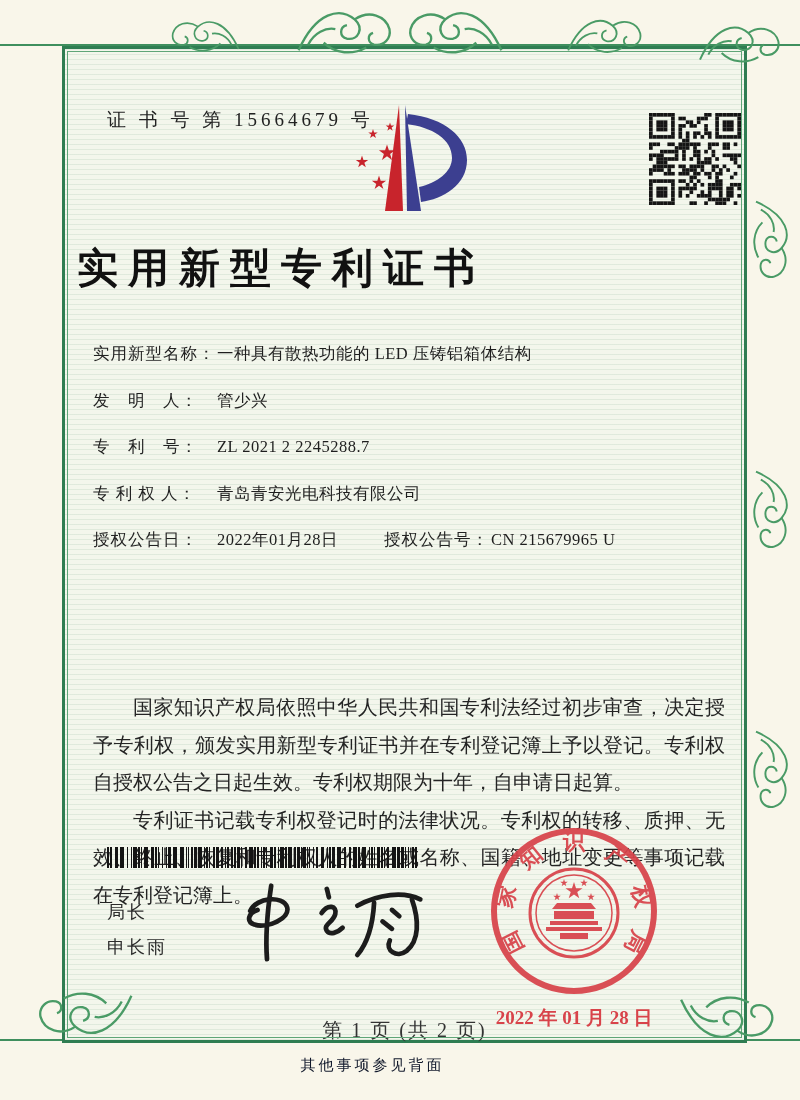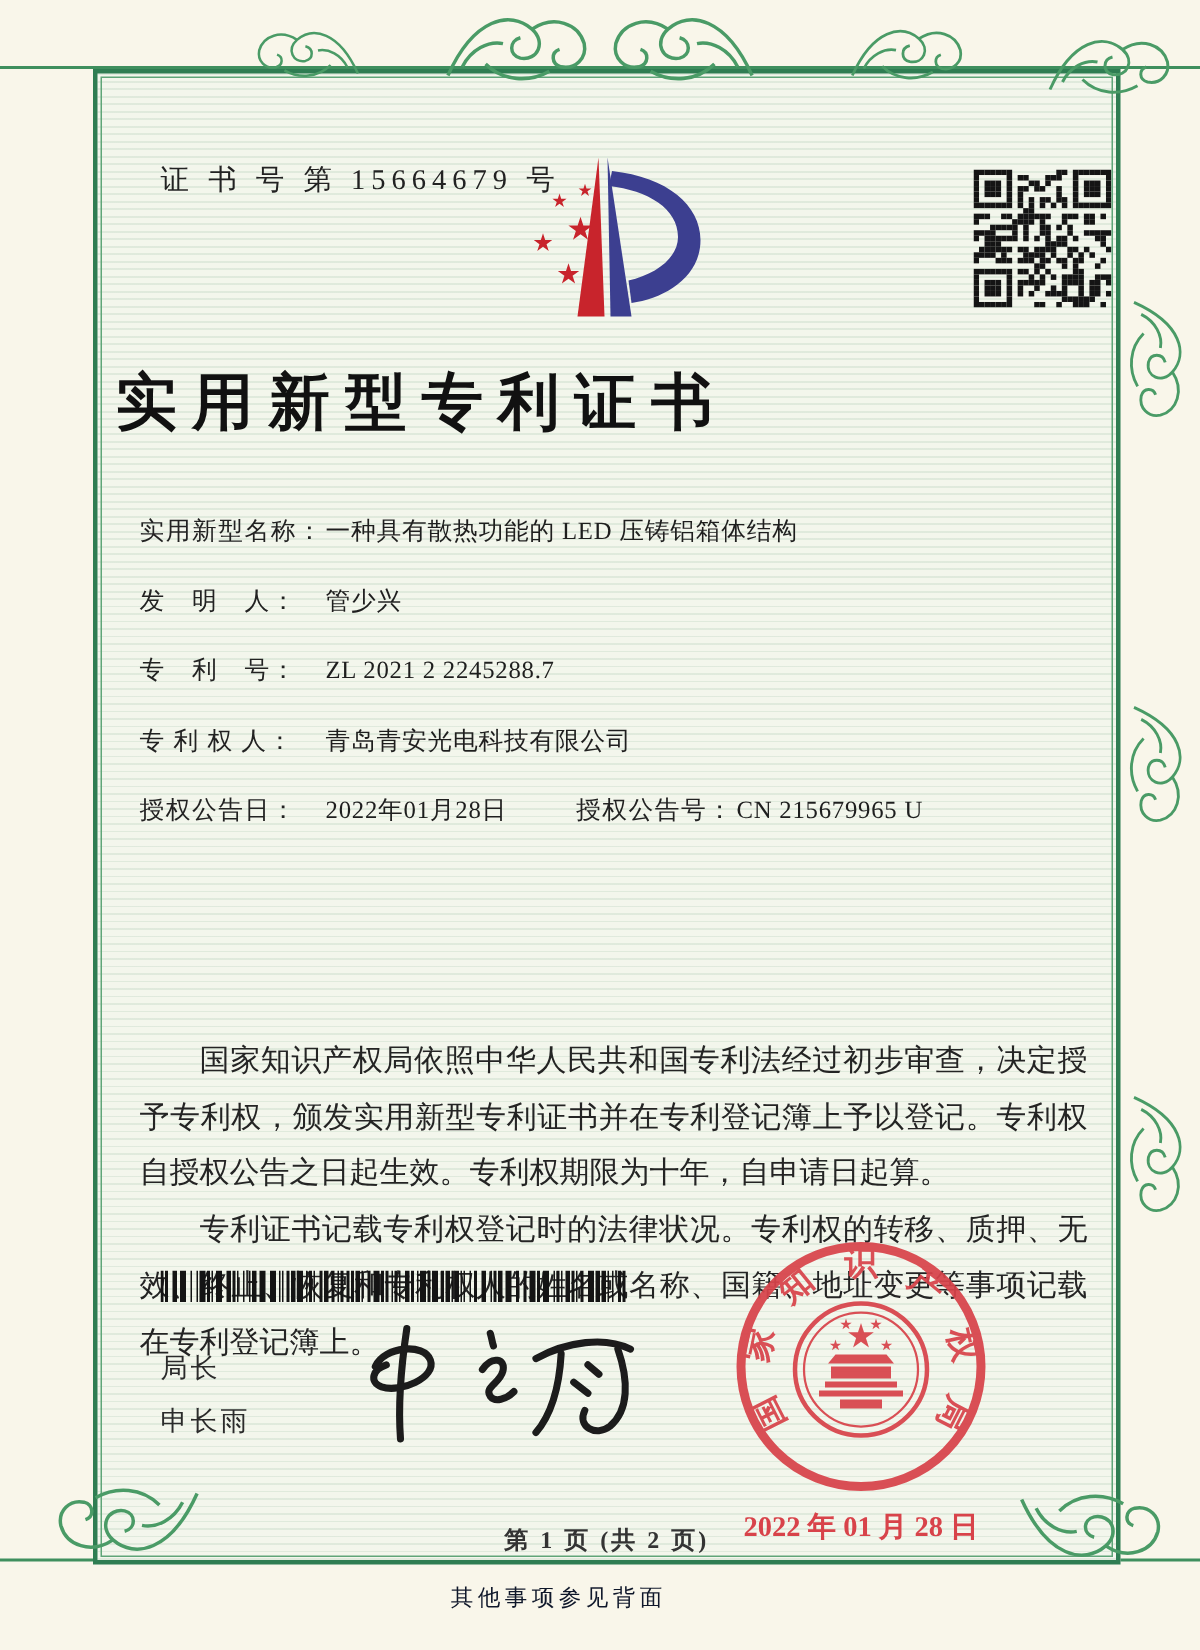--- a/index.html
+++ b/index.html
@@ -36,21 +36,21 @@
   .field-row{height:46.5px;white-space:nowrap;}
   .field-label{display:inline-block;min-width:124px;letter-spacing:1px;color:#222;}
   .field-value{letter-spacing:0.5px;color:#1e1e1e;}
   .grant-no{margin-left:46px;}
   .paras{position:absolute;left:28px;top:596px;width:632px;font-size:20px;line-height:1.88;text-align:justify;color:#242424;margin-top:44px;}
   .paras p{margin:0;text-indent:2em;}
   .barcode{position:absolute;left:42px;top:798px;width:312px;height:21px;}
   .officer{position:absolute;left:42px;top:846px;font-size:18px;line-height:1.95;letter-spacing:2px;}
   .signature{position:absolute;left:160px;top:826px;width:210px;height:95px;}
   .seal{position:absolute;left:414px;top:772px;width:190px;height:212px;}
-  .page-info{position:absolute;left:0;top:968px;width:100%;text-align:center;font-size:16px;letter-spacing:2px;color:#333;font-weight:bold;}
+  .page-info{position:absolute;left:0;top:968px;width:100%;text-align:center;font-size:20px;letter-spacing:2px;color:#333;}
   .back-note{position:absolute;left:0;top:1056px;width:745px;text-align:center;font-size:15px;letter-spacing:3px;color:#0f172a;z-index:2;}
   svg{display:block;}
 </style>
 </head>
 <body>
 
 <svg width="0" height="0" style="position:absolute">
   <defs>
     <symbol id="flourish" viewBox="0 0 100 60">
       <g fill="none" stroke="#4a9b66" stroke-width="2.4">

